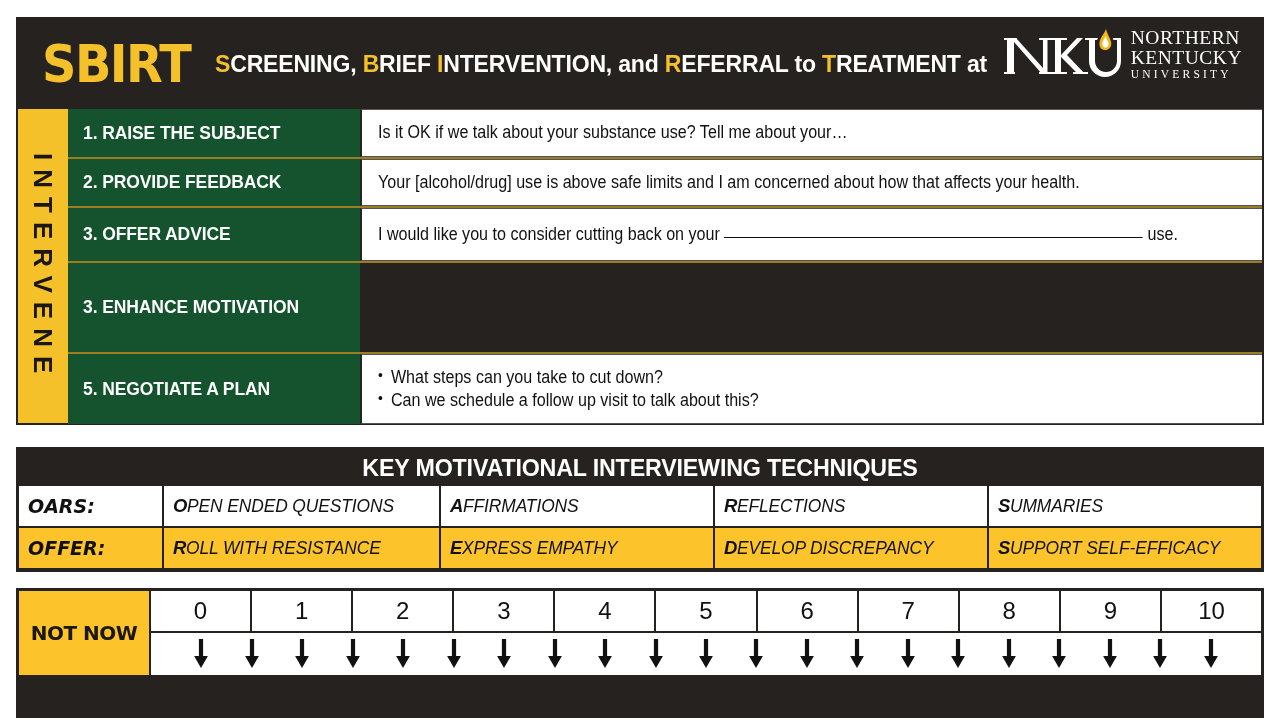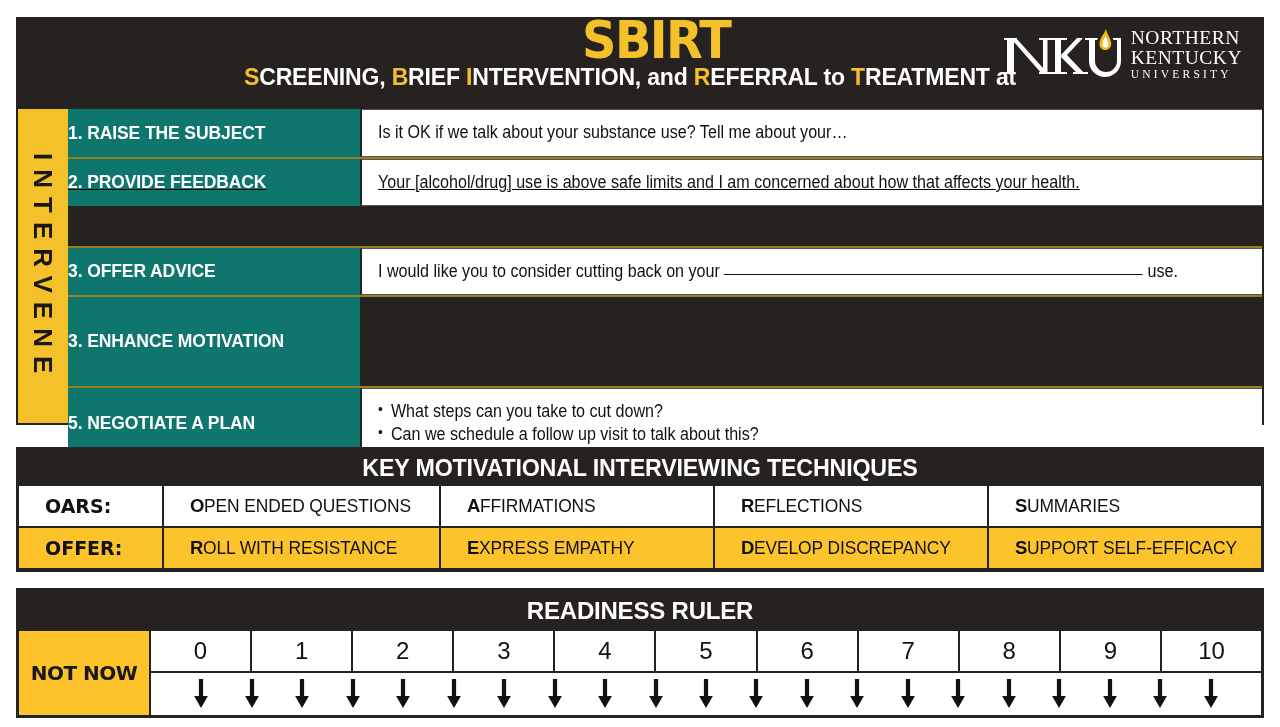--- a/index.html
+++ b/index.html
@@ -9,21 +9,21 @@
     font-family: "Liberation Sans", sans-serif;
     overflow: hidden;
   }
   .page { position: relative; width: 1280px; height: 727px; background:#fff; }
 
   
   .header {
     position: absolute; left: 16px; top: 17px;
     width: 1248px; height: 94px;
     background: #262220;
-    display: flex; align-items: center; flex-direction: column;
+    display: flex; align-items: center;
   }
   .sbirt-logo {
     font-family: "DejaVu Sans", sans-serif;
     font-weight: 700;
     font-size: 46px;
     letter-spacing: -1.5px;
     color: #F5C12B;
     margin-left: 26px;
     transform: scaleX(1.04) scaleY(1.12);
     transform-origin: left center;
@@ -76,26 +76,27 @@
     letter-spacing: 9px;
     line-height: 1;
     transform: scaleY(1.0);
     text-indent: 4px;
   }
   .int-rows { flex: 1; display: flex; flex-direction: column; }
   .int-row { display: flex; flex: 0 0 auto; border-top: 2px solid #9b7d22; }
   .int-row:first-child { border-top: none; }
   .int-label {
     width: 292px; flex: 0 0 292px;
-    background: #0f766e;
+    background: #14532d;
     color: #ffffff;
     font-weight: 700;
     font-size: 17.5px;
     letter-spacing: -0.1px;
     display: flex; align-items: center;
+    padding-left: 15px;
     transform-origin: left center;
   }
   .int-body {
     flex: 1; background: #ffffff;
     border-left: 2px solid #262220;
     border-top: 1px solid #555;
     border-bottom: 1px solid #555;
     display: flex; flex-direction: column; justify-content: center;
     padding: 4px 14px 4px 16px;
     font-family: "Liberation Sans", sans-serif;
@@ -103,44 +104,45 @@
     color: #111;
     line-height: 1.32;
   }
   .int-body .line { white-space: nowrap; transform: scaleX(0.92); transform-origin: left center; }
   .int-body ul { list-style: none; }
   .int-body li { white-space: nowrap; transform: scaleX(0.92); transform-origin: left center; padding-left: 14px; position: relative; }
   .int-body li::before {
     content: "\2022"; position: absolute; left: 0; top: -1px; font-size: 15px;
   }
   .blank { display: inline-block; border-bottom: 1.5px solid #111; vertical-align: 2px; }
-  .r1 { height: 48px; } .r2 { height: 49px; text-decoration: underline; } .r3 { height: 49px; margin-top: 40px; }
+  .r1 { height: 48px; } .r2 { height: 49px; } .r3 { height: 55px; }
   .r4 { height: 91px; } .r5 { height: 72px; }
 
   
   .mi {
     position: absolute; left: 16px; top: 447px;
     width: 1248px; height: 125px;
     background: #262220;
     border: 3px solid #262220;
   }
   .mi-title {
     height: 36px;
     color: #ffffff; font-weight: 700; font-size: 24px;
     display: flex; align-items: center; justify-content: center;
     letter-spacing: -0.2px;
     transform: scaleX(0.97);
   }
   .mi-grid { display: flex; flex-direction: column; gap: 2px; }
   .mi-row { display: flex; height: 40px; gap: 2px; }
   .mi-cell {
     display: flex; align-items: center;
-    padding-left: 26px;
+    padding-left: 9px;
     font-size: 18.5px; color: #111;
     letter-spacing: -0.1px;
+    font-style: italic;
   }
   .mi-cell .cap { font-weight: 700; }
   .mi-cell .rest { transform: scaleX(0.94); transform-origin: left center; display:inline-block; }
   .mi-key {
     width: 143px; flex: 0 0 143px;
     font-weight: 700; font-size: 19px; letter-spacing: 0px;
     font-family: "DejaVu Sans", sans-serif;
   }
   .mi-c1 { width: 275px; flex: 0 0 275px; }
   .mi-c2 { width: 272px; flex: 0 0 272px; }
@@ -304,21 +306,20 @@
           </div>
           <div class="mi-cell mi-c4">
             <span class="cap">S</span>
             <span class="rest">UPPORT SELF-EFFICACY</span>
           </div>
         </div>
       </div>
   </div>
 
   <div class="ruler">
-    <div class="ruler-title">READINESS RULER</div>
     <div class="ruler-body">
       <div class="ruler-end">NOT NOW</div>
       <div class="ruler-scale">
         <div class="scale-nums" id="scale-nums">
             <div class="scale-num">0</div>
             <div class="scale-num">1</div>
             <div class="scale-num">2</div>
             <div class="scale-num">3</div>
             <div class="scale-num">4</div>
             <div class="scale-num">5</div>

